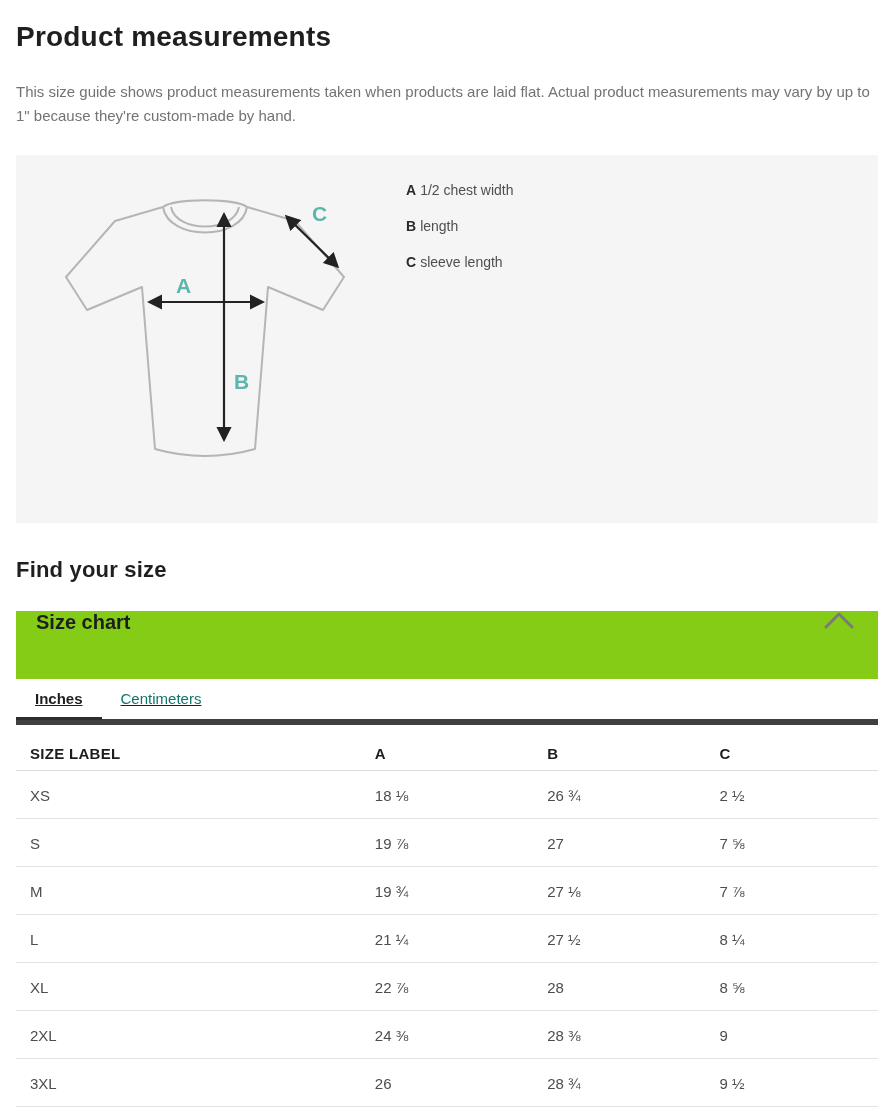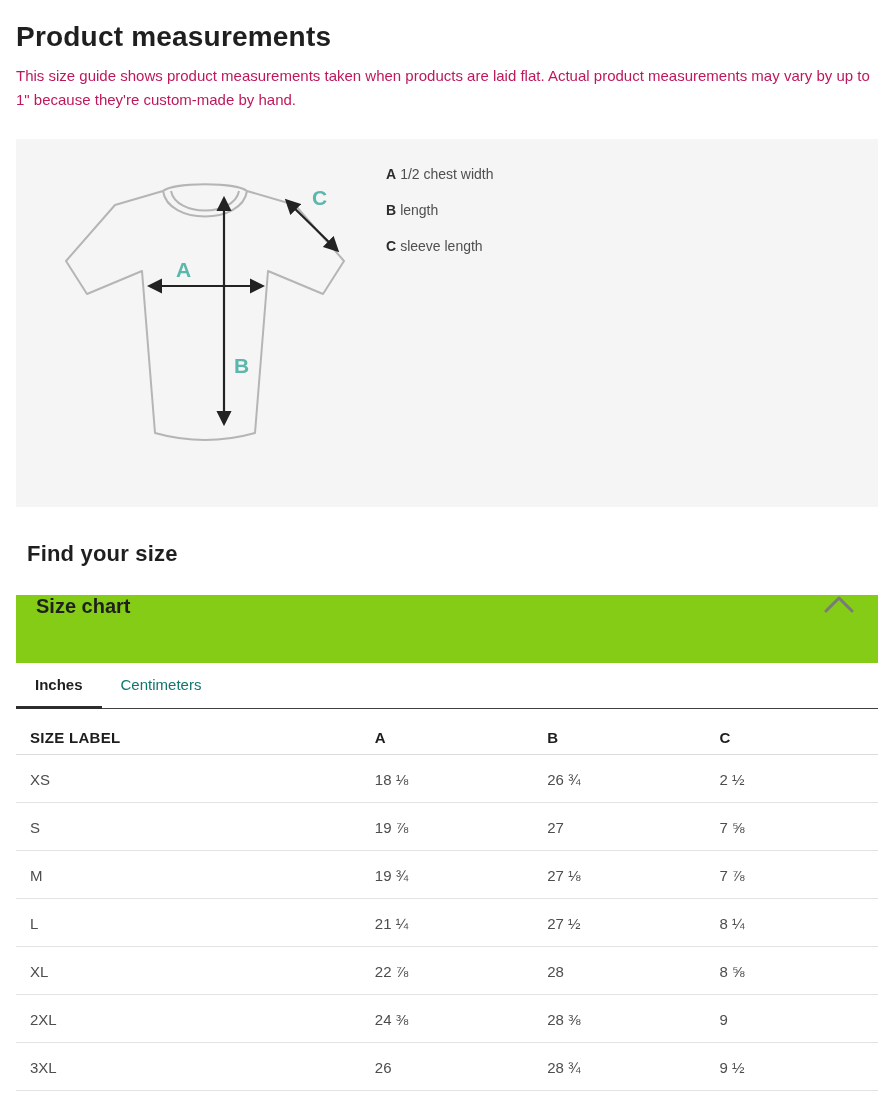--- a/index.html
+++ b/index.html
@@ -14,79 +14,79 @@
   .page { padding: 0 16px; }
 
   h1.page-title {
     margin-top: 21px;
     font-size: 28px;
     font-weight: bold;
     color: #1f1f1f;
     letter-spacing: 0.2px;
   }
   p.page-desc {
-    margin-top: 11px;
+    margin-top: 27px;
     font-size: 15px;
     line-height: 24px;
-    color: #be185d;
+    color: #737373;
     max-width: 862px;
   }
 
   .measure-box {
     margin-top: 27px;
     height: 368px;
     background: #f5f5f5;
     position: relative;
   }
   .shirt-wrap {
     position: absolute;
     left: 38px;
     top: 28px;
     width: 302px;
     height: 300px;
   }
   .legend {
     position: absolute;
-    left: 370px;
+    left: 390px;
     top: 25px;
     font-size: 14px;
     color: #4f4f4f;
   }
   .legend-row { margin-top: 0; height: 36px; line-height: 20px; }
   .legend-row b { color: #2b2b2b; font-weight: bold; margin-right: 4px; }
 
   h2.find-size-title {
     margin-top: 34px;
     font-size: 22px;
     font-weight: bold;
     color: #1f1f1f;
     letter-spacing: 0.2px;
-    margin-left: 11px;
   }
 
   .size-chart-bar {
     margin-top: 28px;
     height: 68px;
     background: #84cc16;
     display: flex;
     justify-content: space-between;
     padding: 0 24px 0 20px;
     cursor: pointer;
   }
   .size-chart-bar .bar-title {
     font-size: 20px;
     font-weight: bold;
     color: #1f1f1f;
   }
 
   .tabs {
     display: flex;
-    border-bottom: 1px solid #404040;
+    border-bottom: 6px solid #404040;
     height: 46px;
     align-items: stretch;
+    text-decoration: underline;
   }
   .tab {
     display: flex;
     align-items: center;
     justify-content: center;
     padding: 0 19px;
     font-size: 15px;
     color: #0f766e;
     cursor: pointer;
     border-bottom: 3px solid transparent;

